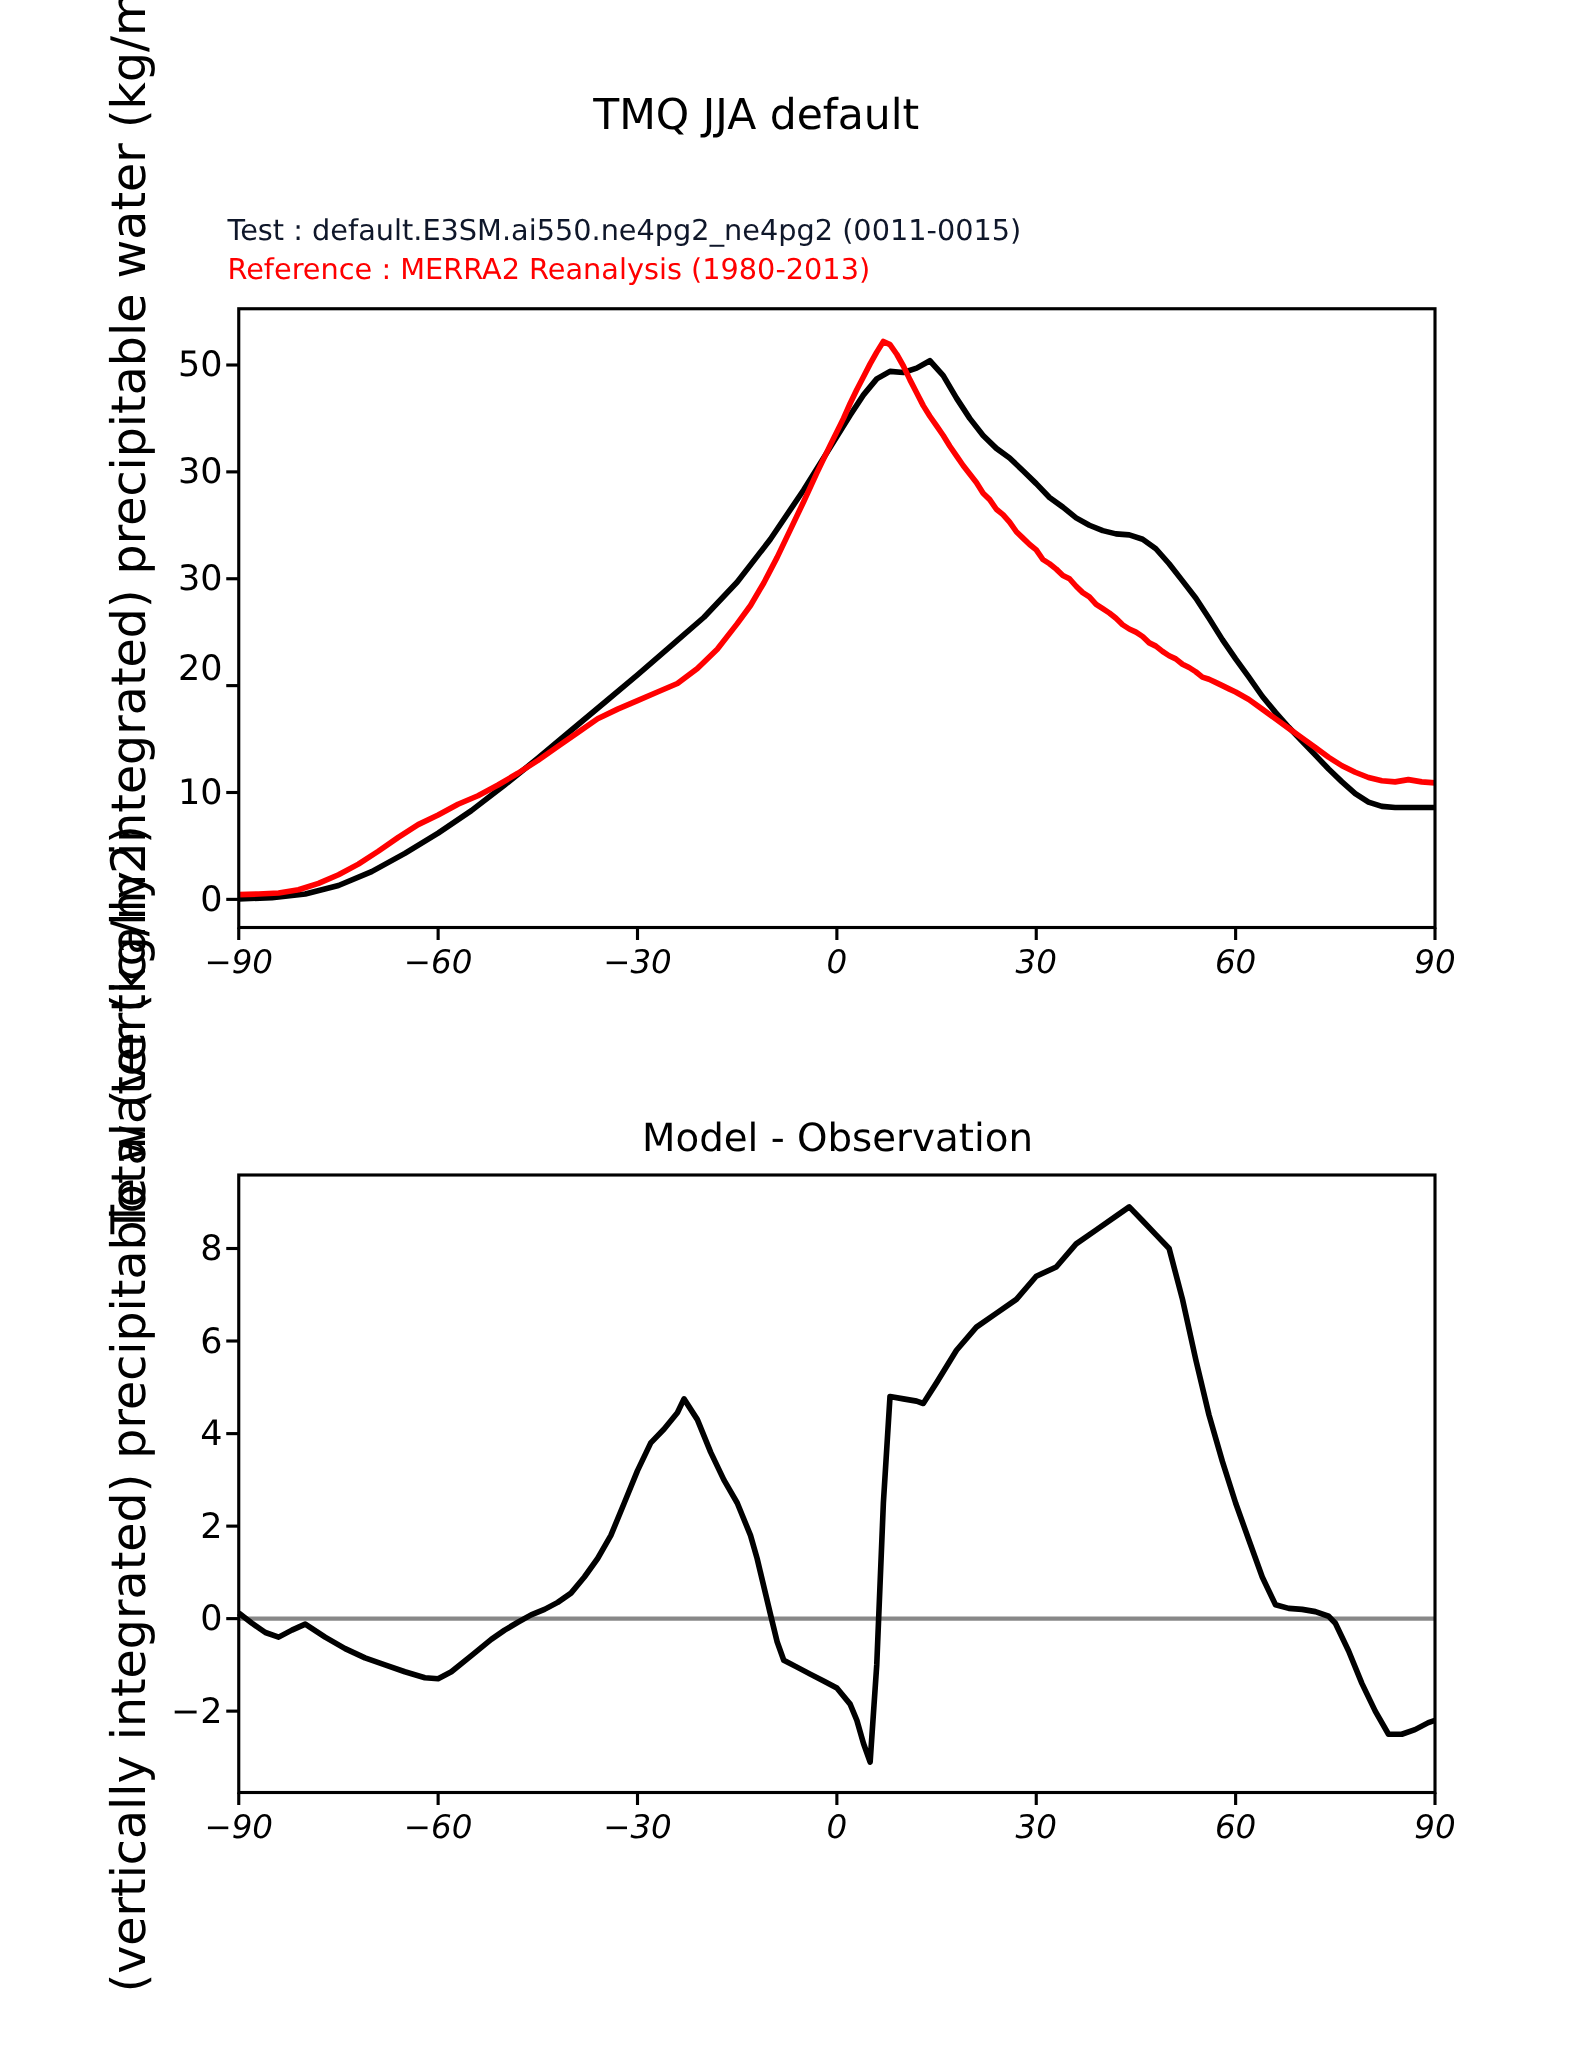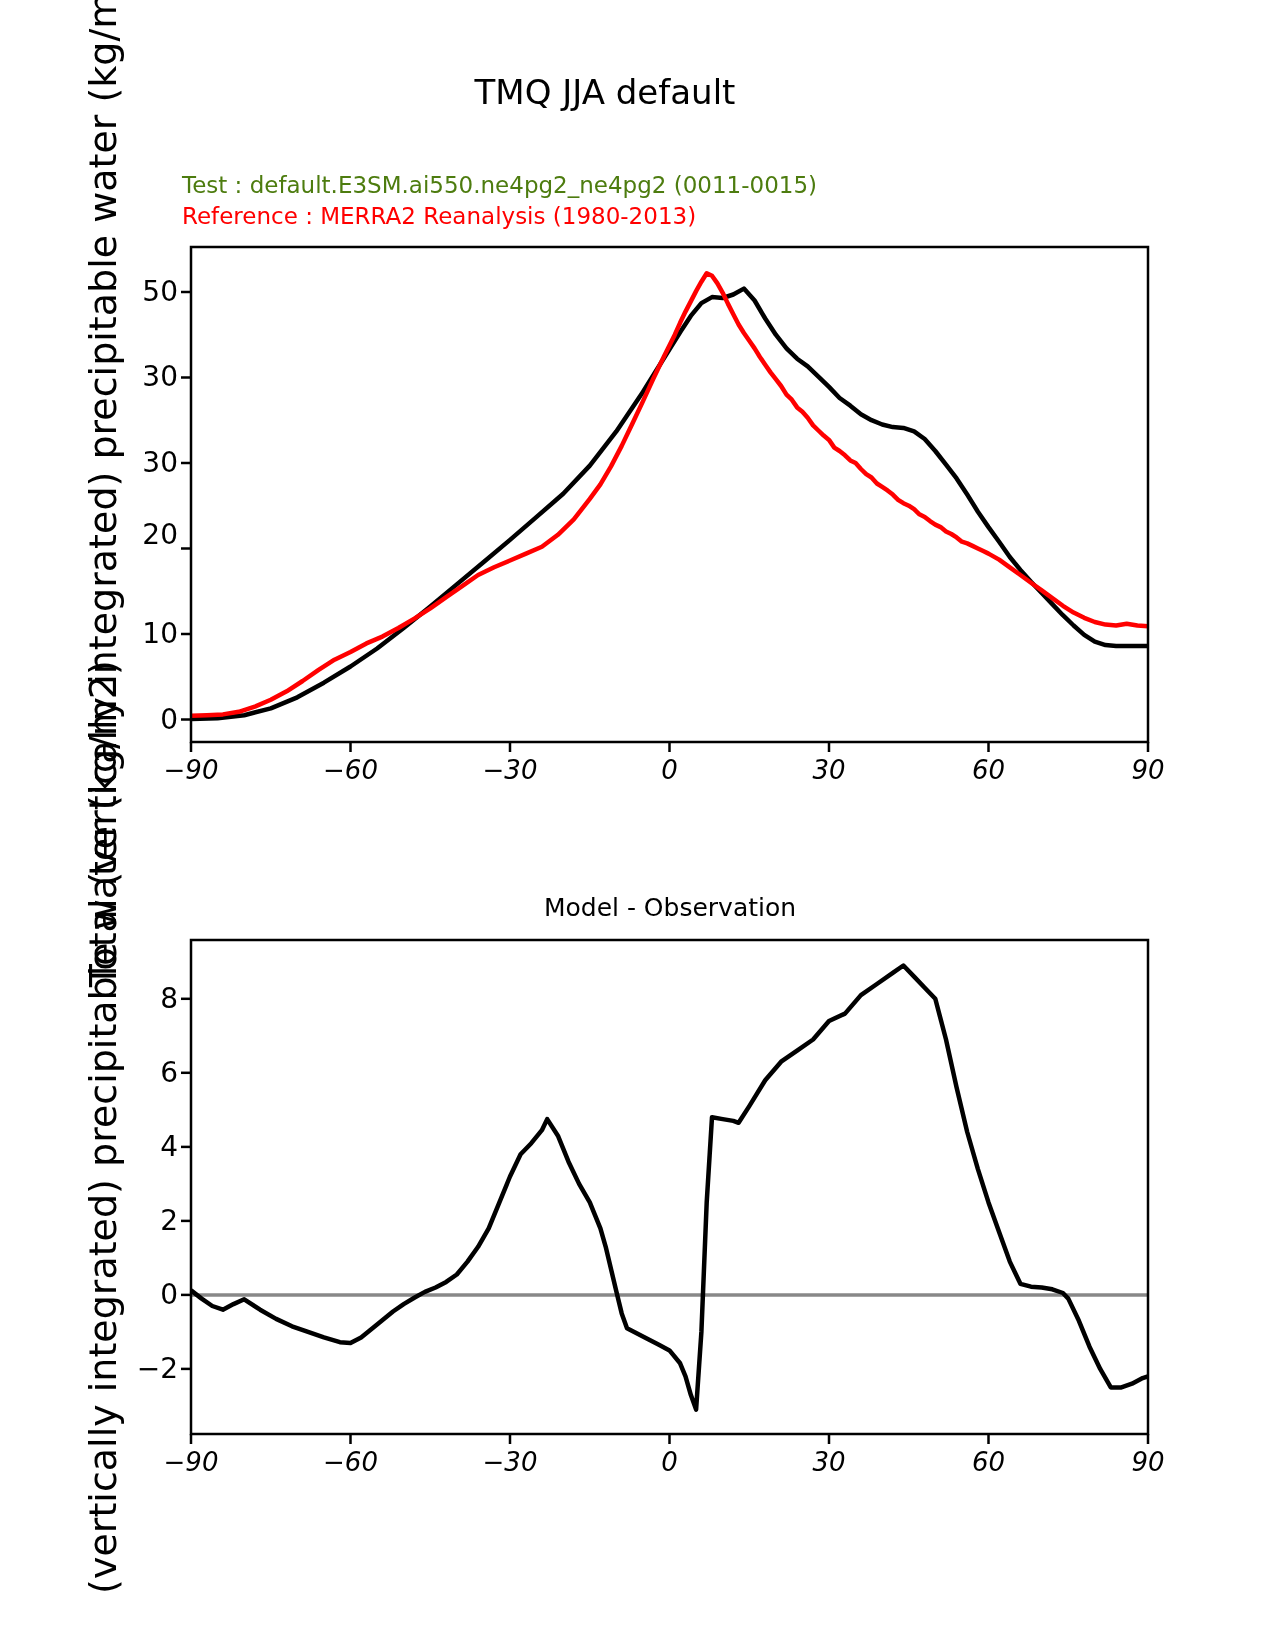--- a/index.html
+++ b/index.html
@@ -10,21 +10,21 @@
     overflow:hidden;
     font-family:"DejaVu Sans", sans-serif;
     color:#000;
   }
   #plot-svg{position:absolute;left:0;top:0;}
   .abs{position:absolute;white-space:nowrap;}
   .fig-title{left:605px;top:72px;transform:translateX(-50%);font-size:34px;}
   .legend-line{left:182px;font-size:23px;}
   .legend-test{top:172px;}
   .legend-ref{top:203px;}
-  .sub-title{left:670px;top:893px;transform:translateX(-50%);font-size:25px;}
+  .sub-title{left:670px;top:893px;transform:translateX(-50%);font-size:31px;}
   .ylab{
     font-size:38px;
     transform:translate(-50%,-50%) rotate(-90deg);
   }
   .ylab-top{left:103px;top:470px;}
   .ylab-bot{left:103px;top:1127px;}
   .xtick{position:absolute;transform:translateX(-50%);font-size:26px;line-height:30px;white-space:nowrap;font-style:italic;}
   .ytick{position:absolute;font-size:28px;line-height:30px;text-align:right;white-space:nowrap;}
 </style>
 </head>
@@ -60,21 +60,21 @@
     <line x1="181" x2="191" y1="1368.9" y2="1368.9" stroke="#000000" stroke-width="2.5"></line>
     <line x1="181" x2="191" y1="1294.9" y2="1294.9" stroke="#000000" stroke-width="2.5"></line>
     <line x1="181" x2="191" y1="1220.9" y2="1220.9" stroke="#000000" stroke-width="2.5"></line>
     <line x1="181" x2="191" y1="1146.9" y2="1146.9" stroke="#000000" stroke-width="2.5"></line>
     <line x1="181" x2="191" y1="1072.8" y2="1072.8" stroke="#000000" stroke-width="2.5"></line>
     <line x1="181" x2="191" y1="998.8" y2="998.8" stroke="#000000" stroke-width="2.5"></line>
   </svg>
 
 <div class="abs fig-title">TMQ JJA default</div>
 
-<div class="abs legend-line legend-test" style="color: #4d7c0f;">Test : default.E3SM.ai550.ne4pg2_ne4pg2 (0011-0015)</div>
+<div class="abs legend-line legend-test" style="color: #0f172a;">Test : default.E3SM.ai550.ne4pg2_ne4pg2 (0011-0015)</div>
 
 <div class="abs legend-line legend-ref" style="color: rgb(255, 0, 0);">Reference : MERRA2 Reanalysis (1980-2013)</div>
 
 <div class="abs ylab ylab-top">Total (vertically integrated) precipitable water (kg/m2)</div>
 
 <div class="abs ylab ylab-bot">(vertically integrated) precipitable water (kg/m2)</div>
 
 <div class="abs sub-title">Model - Observation</div>
 
 <div class="xtick" style="left: 191px; top: 755px;">−90</div>

